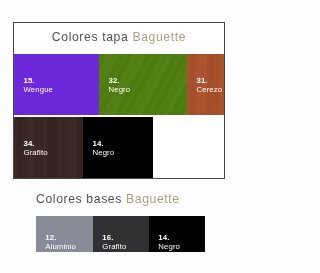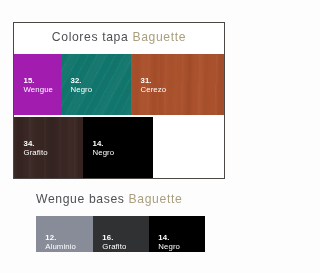--- a/index.html
+++ b/index.html
@@ -117,27 +117,27 @@
 
 <div class="page">
 
   <div class="panel-top">
     <div class="title">
       <span>Colores tapa</span>
       <span class="accent">Baguette</span>
     </div>
     <div class="swatch-grid">
       <div class="srow r1">
-        <div class="sw" style="width:47px;background:#a21caf">
+        <div class="sw" style="width:85px;background:#6d28d9">
           <span class="lbl">
               <span class="num">15.</span>
               <span class="nm">Wengue</span>
             </span>
         </div>
-        <div class="sw" style="width:70px;background:#0f766e">
+        <div class="sw" style="width:88px;background:#4d7c0f">
           <span class="grain grain-haya"></span>
           <span class="lbl">
               <span class="num">32.</span>
               <span class="nm">Negro</span>
             </span>
         </div>
         <div class="sw" style="flex:1 1 auto;background:#a9502c">
           <span class="grain grain-cerezo"></span>
           <span class="lbl">
               <span class="num">31.</span>
@@ -159,21 +159,21 @@
               <span class="num">14.</span>
               <span class="nm">Negro</span>
             </span>
         </div>
         <div class="sw" style="flex:1 1 auto;background:#ffffff"></div>
       </div>
     </div>
   </div>
 
   <div class="title2">
-    <span>Wengue bases</span>
+    <span>Colores bases</span>
     <span class="accent">Baguette</span>
   </div>
 
   <div class="bases">
     <div class="sw" style="width:57px;background:#888c99">
       <span class="lbl">
           <span class="num">12.</span>
           <span class="nm">Aluminio</span>
         </span>
     </div>

